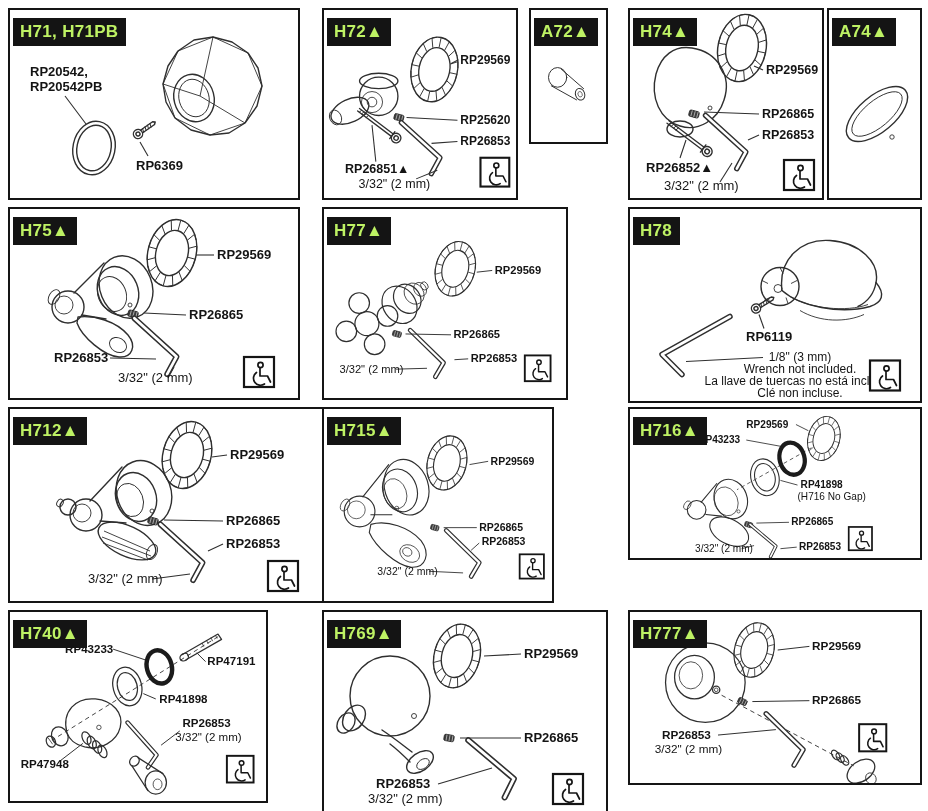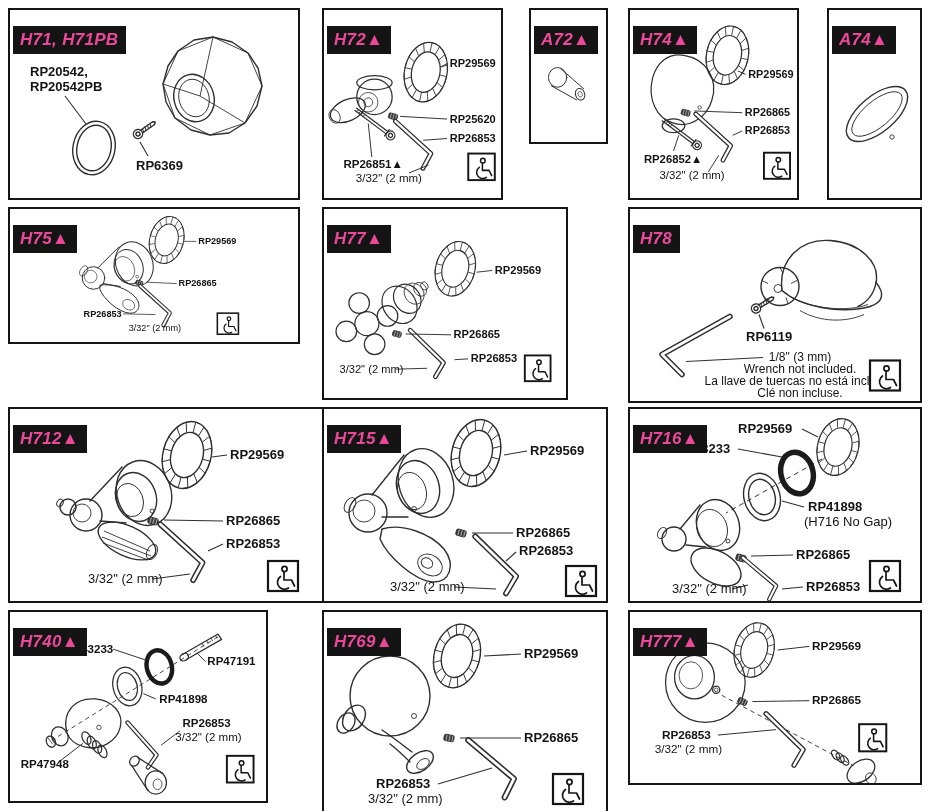--- a/index.html
+++ b/index.html
@@ -1,19 +1,19 @@
 <!DOCTYPE html>
 <html><head>
 <meta charset="utf-8">
 <style>
   html,body{margin:0;padding:0;background:#ffffff;}
   body{width:928px;height:811px;position:relative;font-family:"Liberation Sans",sans-serif;}
   .panel{position:absolute;border:2px solid #151515;background:#fff;box-sizing:border-box;}
-  .hdr{position:absolute;top:16px;left:3px;background:#141414;color:#ec4899;font-weight:bold;
-       font-size:17px;line-height:1;padding:5px 8px 6px 7px;letter-spacing:.3px;z-index:2;white-space:nowrap;font-style:italic;}
+  .hdr{position:absolute;top:8px;left:3px;background:#141414;color:#bef264;font-weight:bold;
+       font-size:17px;line-height:1;padding:5px 8px 6px 7px;letter-spacing:.3px;z-index:2;white-space:nowrap;}
   svg.fig{position:absolute;left:0;top:0;width:100%;height:100%;overflow:hidden;}
   text{font-family:"Liberation Sans",sans-serif;fill:#141414;}
   .lb{font-size:13px;font-weight:bold;}
   .lbs{font-size:12.5px;font-weight:bold;}
   .sz{font-size:13px;}
   .nt{font-size:12px;}
   .art{fill:none;stroke:#2f2f2f;stroke-width:1.4;stroke-linecap:round;stroke-linejoin:round;}
   .artThin{fill:none;stroke:#2f2f2f;stroke-width:.9;}
   .ld{stroke:#2f2f2f;stroke-width:1.1;}
   .blk{fill:none;stroke:#1b1b1b;}
@@ -115,21 +115,21 @@
     </g>
     <use href="#d-screw" transform="translate(128,124) rotate(-35)"></use>
     <line class="ld" x1="55" y1="86" x2="76" y2="114"></line>
     <line class="ld" x1="138" y1="146" x2="130" y2="132"></line>
     <text class="lb" x="20" y="66">RP20542,</text>
     <text class="lb" x="20" y="81">RP20542PB</text>
     <text class="lb" x="126" y="160">RP6369</text>
   </svg>
 </div>
 
-<div class="panel" style="left:322px;top:8px;width:181px;height:192px">
+<div class="panel" style="left:322px;top:8px;width:196px;height:192px">
   <div class="hdr">H72▲</div>
   <svg class="fig" viewBox="0 0 200 188">
     <use href="#d-gear" transform="translate(115,58) rotate(12)"></use>
     <g>
       <circle class="art" cx="57" cy="86" r="20"></circle>
       <ellipse class="art" cx="57" cy="70" rx="20" ry="8"></ellipse>
       <circle class="artThin" cx="50" cy="92" r="11"></circle>
       <circle class="artThin" cx="50" cy="92" r="5"></circle>
       <ellipse class="art" cx="27" cy="101" rx="21" ry="12" transform="rotate(-25 27 101)"></ellipse>
       <ellipse class="artThin" cx="12" cy="108" rx="6" ry="8" transform="rotate(-25 12 108)"></ellipse>
@@ -157,21 +157,21 @@
     <g>
       <ellipse class="art" cx="22" cy="96" rx="13" ry="14"></ellipse>
       <ellipse class="art" cx="54" cy="120" rx="6.5" ry="8.5" transform="rotate(-20 54 120)"></ellipse>
       <ellipse class="artThin" cx="54" cy="120" rx="3" ry="4" transform="rotate(-20 54 120)"></ellipse>
       <line class="art" x1="27" y1="84" x2="59" y2="112"></line>
       <line class="art" x1="13" y1="108" x2="49" y2="128"></line>
     </g>
   </svg>
 </div>
 
-<div class="panel" style="left:628px;top:8px;width:171px;height:192px">
+<div class="panel" style="left:628px;top:8px;width:196px;height:192px">
   <div class="hdr">H74▲</div>
   <svg class="fig" viewBox="0 0 192 188">
     <use href="#d-gear" transform="translate(112,38) rotate(12)"></use>
     <g>
       <path class="art" d="M62,38 C88,42 102,66 94,90 C88,110 68,122 50,116 C30,110 20,88 26,64 C31,46 44,35 62,38 Z"></path>
       <ellipse class="art" cx="50" cy="119" rx="13" ry="8"></ellipse>
       <circle class="artThin" cx="80" cy="98" r="2"></circle>
     </g>
     <use href="#d-longscrew" transform="translate(38,112) rotate(37)"></use>
     <use href="#d-set" transform="translate(64,104) rotate(15)"></use>
@@ -194,21 +194,21 @@
   <div class="hdr">A74▲</div>
   <svg class="fig" viewBox="0 0 91 188">
     <g>
       <ellipse class="art" cx="48" cy="104" rx="37" ry="18" transform="rotate(-40 48 104)"></ellipse>
       <ellipse class="artThin" cx="48" cy="104" rx="31" ry="13" transform="rotate(-40 48 104)"></ellipse>
       <circle class="artThin" cx="63" cy="127" r="2.2"></circle>
     </g>
   </svg>
 </div>
 
-<div class="panel" style="left:8px;top:207px;width:292px;height:137px">
+<div class="panel" style="left:8px;top:207px;width:292px;height:193px">
   <div class="hdr">H75▲</div>
   <svg class="fig" viewBox="0 0 288 189">
     <use href="#d-gear" transform="translate(162,44) rotate(15)"></use>
     <g>
       <ellipse class="art" cx="116" cy="78" rx="26" ry="32" transform="rotate(-22 116 78)"></ellipse>
       <ellipse class="art" cx="108" cy="82" rx="20" ry="25" transform="rotate(-22 108 82)"></ellipse>
       <ellipse class="artThin" cx="102" cy="85" rx="14" ry="18" transform="rotate(-22 102 85)"></ellipse>
       <line class="art" x1="94" y1="54" x2="64" y2="84"></line>
       <line class="art" x1="96" y1="110" x2="72" y2="106"></line>
       <circle class="art" cx="58" cy="98" r="16"></circle>
@@ -316,21 +316,21 @@
     <line class="ld" x1="178" y1="142" x2="193" y2="135"></line>
     <line class="ld" x1="122" y1="170" x2="160" y2="165"></line>
     <text class="lb" x="200" y="50">RP29569</text>
     <text class="lb" x="196" y="116">RP26865</text>
     <text class="lb" x="196" y="139">RP26853</text>
     <text class="sz" x="58" y="174">3/32" (2 mm)</text>
     <use href="#d-ada" transform="translate(238,152)"></use>
   </svg>
 </div>
 
-<div class="panel" style="left:322px;top:407px;width:286px;height:196px">
+<div class="panel" style="left:322px;top:407px;width:232px;height:196px">
   <div class="hdr">H715▲</div>
   <svg class="fig" viewBox="0 0 282 192">
     <use href="#d-gear" transform="translate(152,44) rotate(15)"></use>
     <g>
       <ellipse class="art" cx="102" cy="74" rx="27" ry="35" transform="rotate(-18 102 74)"></ellipse>
       <ellipse class="art" cx="94" cy="78" rx="21" ry="27" transform="rotate(-18 94 78)"></ellipse>
       <ellipse class="artThin" cx="88" cy="82" rx="14" ry="19" transform="rotate(-18 88 82)"></ellipse>
       <line class="art" x1="80" y1="46" x2="48" y2="86"></line>
       <line class="art" x1="84" y1="108" x2="58" y2="108"></line>
       <circle class="art" cx="44" cy="104" r="19"></circle>
@@ -348,21 +348,21 @@
     <line class="ld" x1="182" y1="152" x2="192" y2="143"></line>
     <line class="ld" x1="130" y1="178" x2="172" y2="180"></line>
     <text class="lb" x="206" y="46">RP29569</text>
     <text class="lb" x="192" y="128">RP26865</text>
     <text class="lb" x="195" y="146">RP26853</text>
     <text class="sz" x="66" y="182">3/32" (2 mm)</text>
     <use href="#d-ada" transform="translate(242,157)"></use>
   </svg>
 </div>
 
-<div class="panel" style="left:628px;top:407px;width:294px;height:196px">
+<div class="panel" style="left:628px;top:407px;width:294px;height:153px">
   <div class="hdr">H716▲</div>
   <svg class="fig" viewBox="0 0 290 192">
     <use href="#d-gear" transform="translate(208,38) rotate(15) scale(0.85)"></use>
     <line class="dash" x1="192" y1="50" x2="96" y2="104"></line>
     <ellipse class="blk" style="stroke-width:5.5" cx="167" cy="64" rx="16" ry="21" transform="rotate(-15 167 64)"></ellipse>
     <g>
       <ellipse class="art" cx="132" cy="88" rx="18" ry="24" transform="rotate(-15 132 88)"></ellipse>
       <ellipse class="art" cx="132" cy="88" rx="13" ry="18" transform="rotate(-15 132 88)"></ellipse>
     </g>
     <g>

